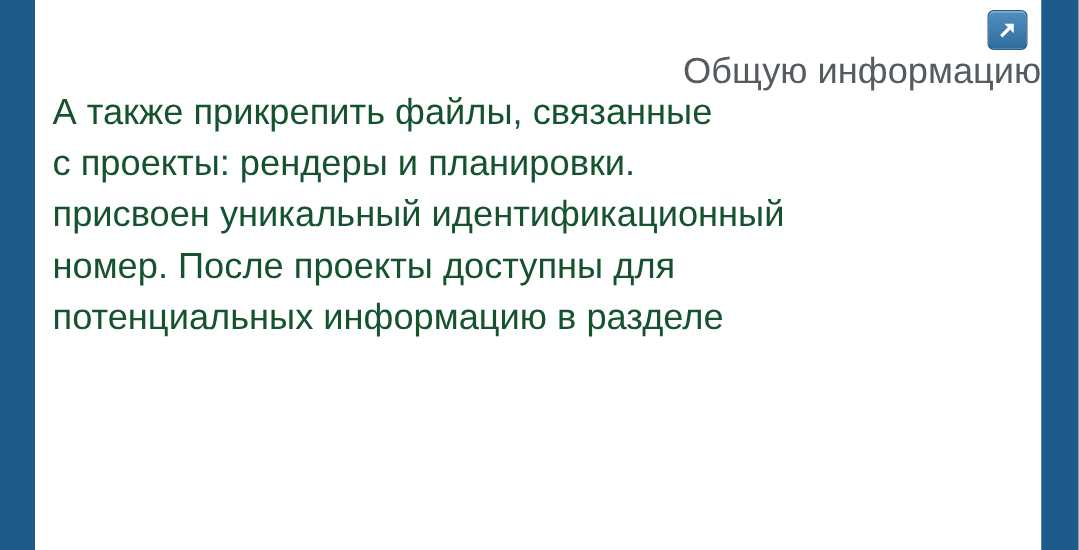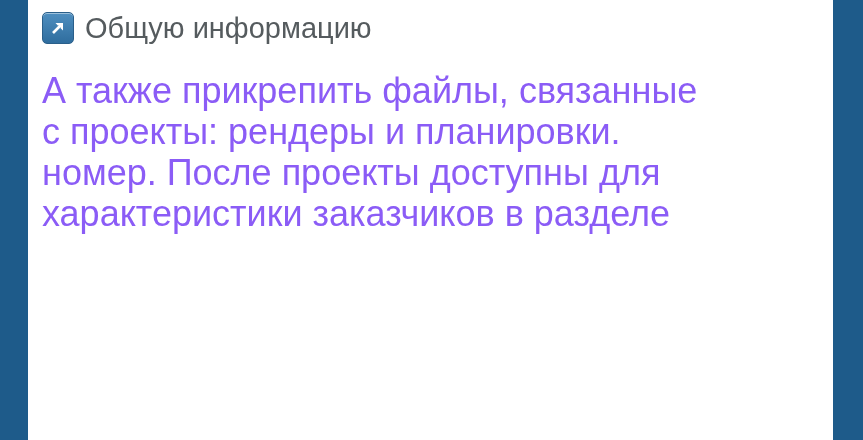--- a/index.html
+++ b/index.html
@@ -41,23 +41,24 @@
     box-sizing: border-box;
   }
 
   .link-list {
     list-style: none;
     margin: 0;
     padding: 0;
   }
   .link-item {
     display: flex;
-    align-items: center;
+    align-items: flex-end;
     margin: 0 0 10px 0;
     height: 40px;
+    flex-direction: column;
   }
   .ext-icon {
     width: 30px;
     height: 30px;
     flex: 0 0 30px;
     border-radius: 5px;
     background: linear-gradient(#4f8fc0, #2f6d9e);
     border: 1px solid #2a5f8a;
     box-shadow: inset 0 1px 0 rgba(255,255,255,0.45);
     position: relative;
@@ -70,23 +71,23 @@
   }
   .link-label {
     font-size: 29px;
     color: #555b5e;
     line-height: 34px;
     white-space: nowrap;
   }
 
   .paragraph {
     margin-top: 22px;
-    font-size: 36px;
+    font-size: 29px;
     line-height: 41px;
-    color: #8b5cf6;
+    color: #14532d;
   }
   .paragraph .line {
     white-space: nowrap;
   }
 </style>
 </head>
 <body>
 
 <div class="screen">
 
@@ -103,18 +104,19 @@
             <path d="M7.5 5 L15 5 L15 12.5 L12.6 10.2 L12.6 7.4 L9.8 7.4 Z" fill="#ffffff"></path>
           </svg>
         </span>
         <span class="link-label">Общую информацию</span>
       </li>
     </ul>
 
     <div class="paragraph">
       <div class="line">А также прикрепить файлы, связанные</div>
       <div class="line">с проекты: рендеры и планировки.</div>
+      <div class="line">присвоен уникальный идентификационный</div>
       <div class="line">номер. После проекты доступны для</div>
-      <div class="line">характеристики заказчиков в разделе</div>
+      <div class="line">потенциальных информацию в разделе</div>
     </div>
 
   </div>
 </div>
 
 </body></html>

